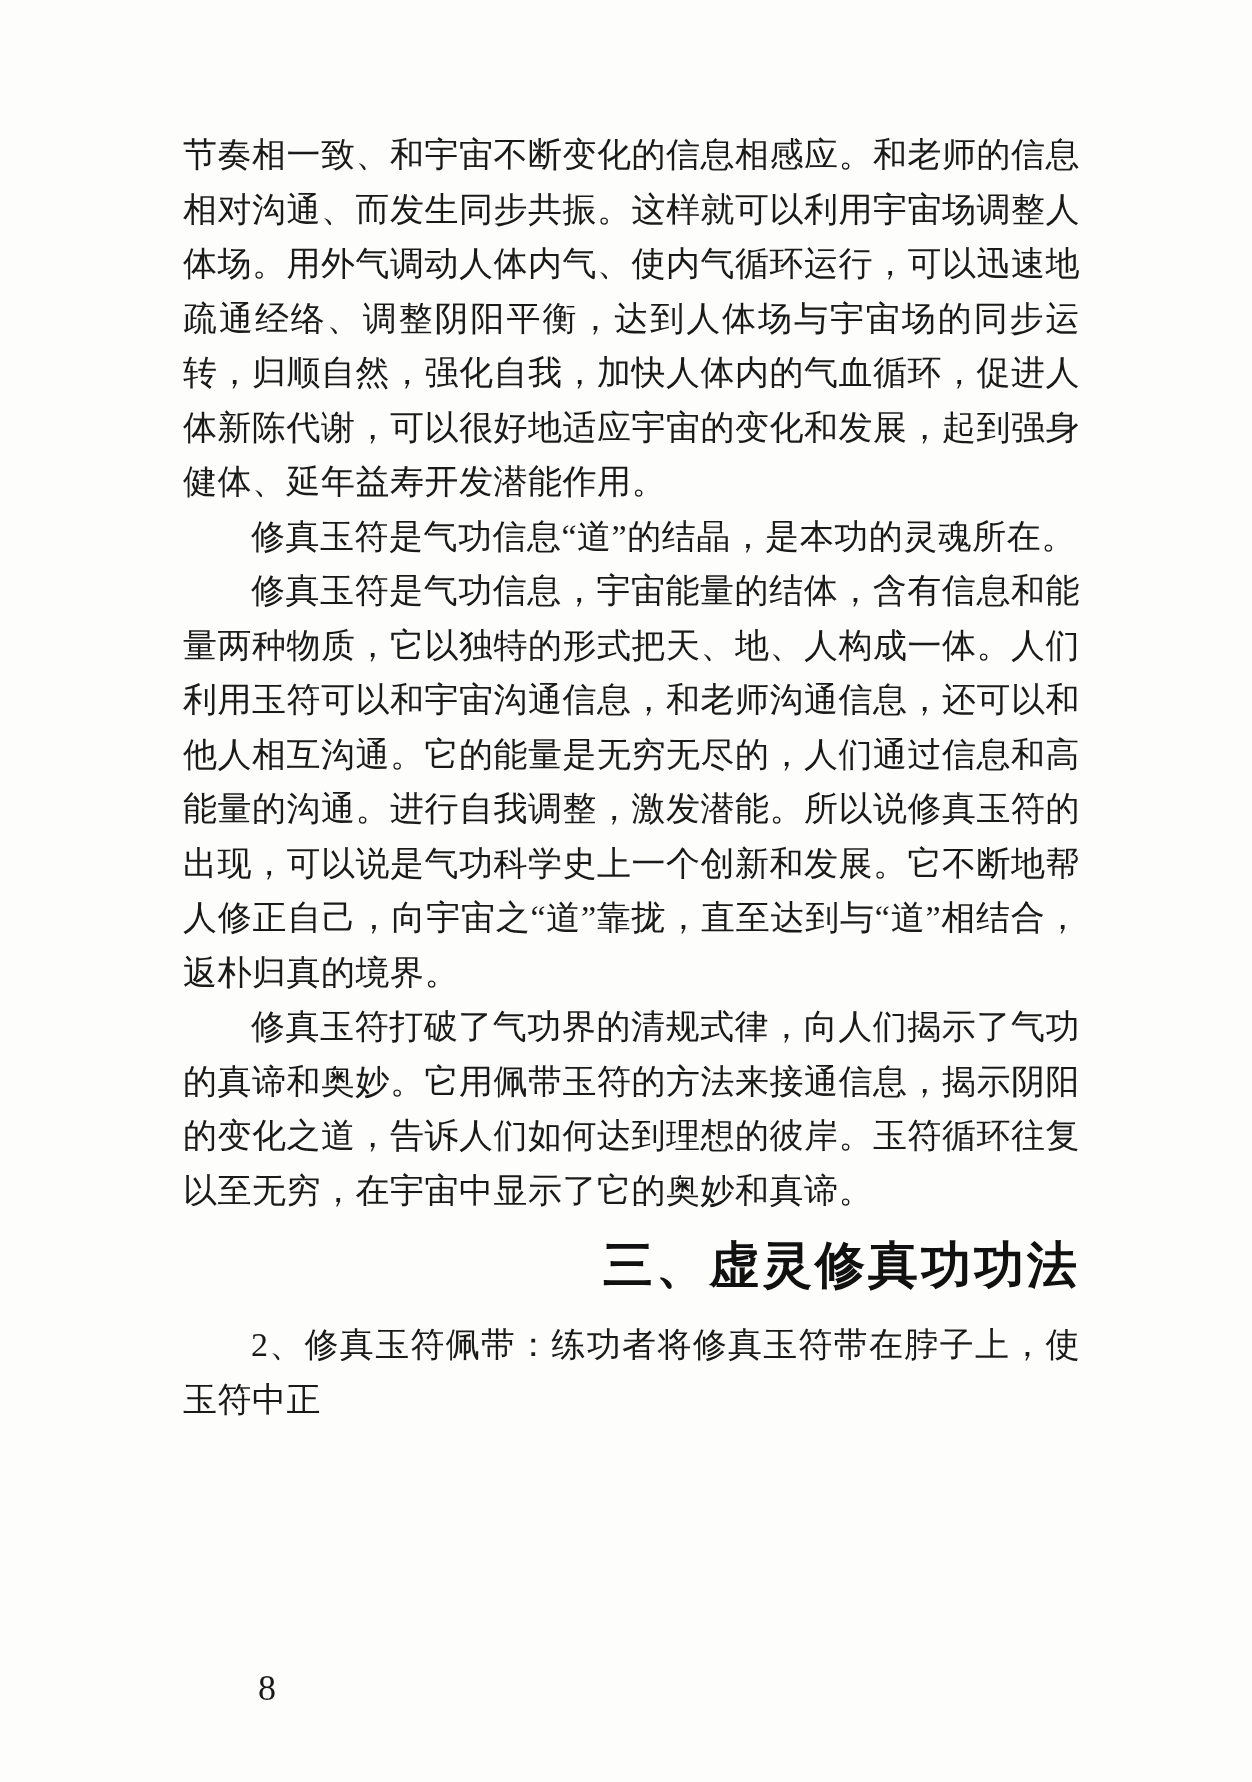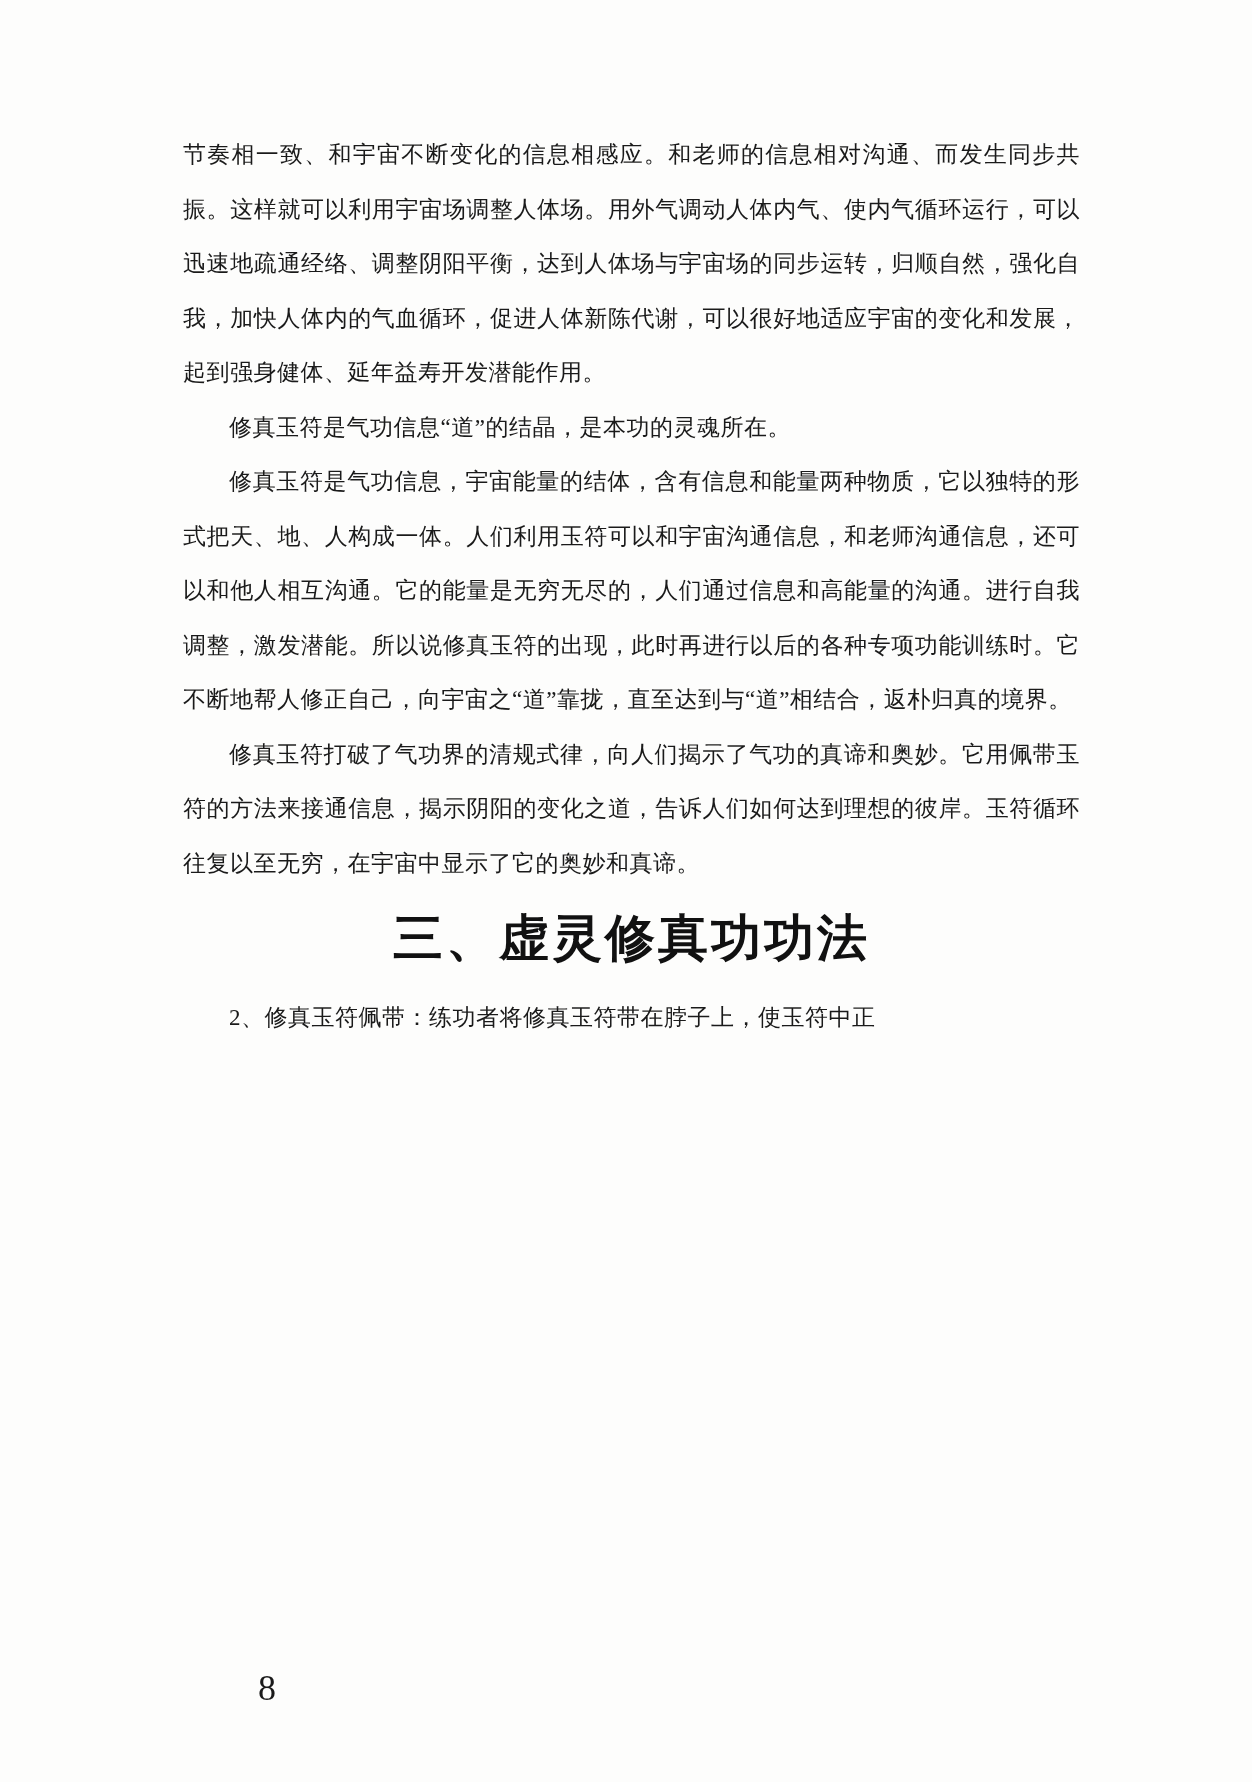--- a/index.html
+++ b/index.html
@@ -17,33 +17,33 @@
     overflow: hidden;
   }
   .content {
     position: absolute;
     left: 183px;
     top: 128px;
     width: 897px;
   }
   .para {
     margin: 0;
-    font-size: 23px;
+    font-size: 34px;
     line-height: 54.5px;
     text-align: justify;
     text-justify: inter-ideograph;
     letter-spacing: 0.5px;
   }
   .para.indent {
     text-indent: 2em;
   }
   .heading {
     font-size: 50px;
     font-weight: bold;
-    text-align: center;
+    text-align: right;
     margin: 16px 0 22px 0;
     letter-spacing: 3px;
     line-height: 62px;
     color: #111111;
   }
   .page-number {
     position: absolute;
     left: 258px;
     top: 1668px;
     font-size: 36px;
@@ -52,21 +52,21 @@
   }
 </style>
 </head>
 <body>
 
 <div class="page">
   <div class="content">
     <div>
         <p class="para">节奏相一致、和宇宙不断变化的信息相感应。和老师的信息相对沟通、而发生同步共振。这样就可以利用宇宙场调整人体场。用外气调动人体内气、使内气循环运行，可以迅速地疏通经络、调整阴阳平衡，达到人体场与宇宙场的同步运转，归顺自然，强化自我，加快人体内的气血循环，促进人体新陈代谢，可以很好地适应宇宙的变化和发展，起到强身健体、延年益寿开发潜能作用。</p>
         <p class="para indent">修真玉符是气功信息“道”的结晶，是本功的灵魂所在。</p>
-        <p class="para indent">修真玉符是气功信息，宇宙能量的结体，含有信息和能量两种物质，它以独特的形式把天、地、人构成一体。人们利用玉符可以和宇宙沟通信息，和老师沟通信息，还可以和他人相互沟通。它的能量是无穷无尽的，人们通过信息和高能量的沟通。进行自我调整，激发潜能。所以说修真玉符的出现，此时再进行以后的各种专项功能训练时。它不断地帮人修正自己，向宇宙之“道”靠拢，直至达到与“道”相结合，返朴归真的境界。</p>
+        <p class="para indent">修真玉符是气功信息，宇宙能量的结体，含有信息和能量两种物质，它以独特的形式把天、地、人构成一体。人们利用玉符可以和宇宙沟通信息，和老师沟通信息，还可以和他人相互沟通。它的能量是无穷无尽的，人们通过信息和高能量的沟通。进行自我调整，激发潜能。所以说修真玉符的出现，可以说是气功科学史上一个创新和发展。它不断地帮人修正自己，向宇宙之“道”靠拢，直至达到与“道”相结合，返朴归真的境界。</p>
         <p class="para indent">修真玉符打破了气功界的清规式律，向人们揭示了气功的真谛和奥妙。它用佩带玉符的方法来接通信息，揭示阴阳的变化之道，告诉人们如何达到理想的彼岸。玉符循环往复以至无穷，在宇宙中显示了它的奥妙和真谛。</p>
       </div>
     <h2 class="heading">三、虚灵修真功功法</h2>
     <div>
         <p class="para indent">2、修真玉符佩带：练功者将修真玉符带在脖子上，使玉符中正</p>
       </div>
   </div>
   <div class="page-number">8</div>
 </div>
 

